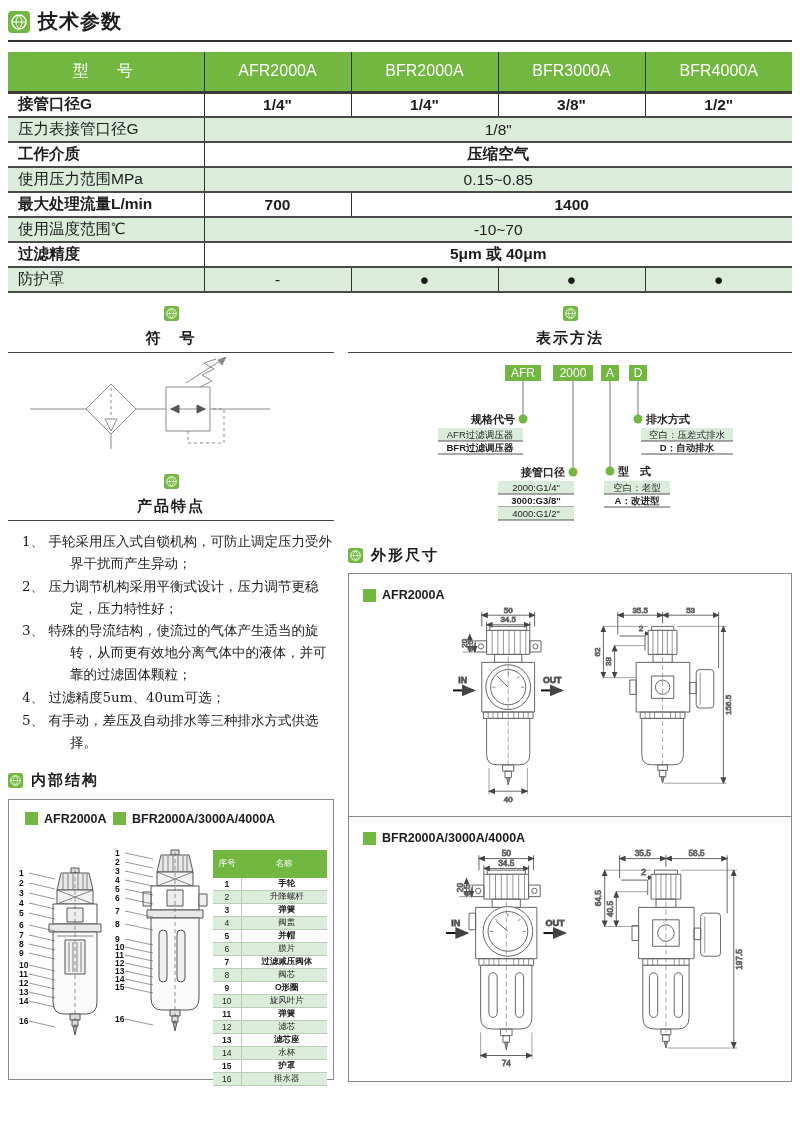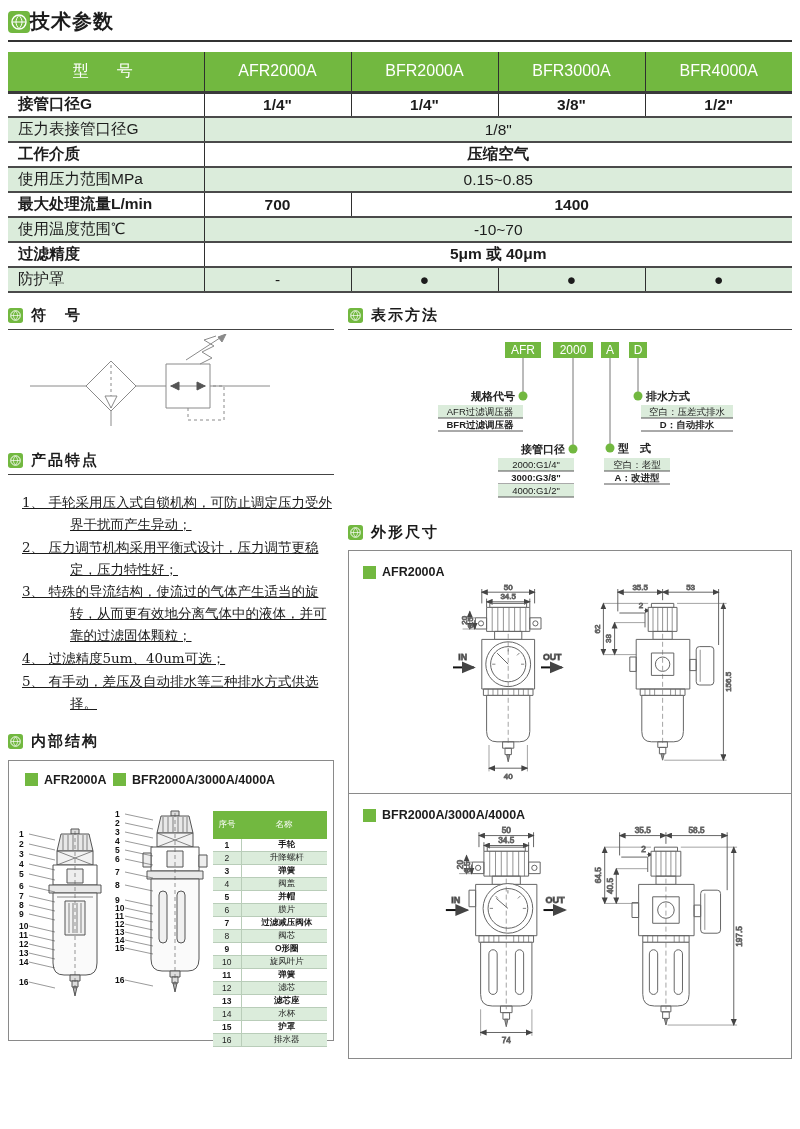--- a/index.html
+++ b/index.html
@@ -1,21 +1,21 @@
 <!DOCTYPE html>
 <html><head>
 <meta charset="utf-8">
 <style>
   * { margin:0; padding:0; box-sizing:border-box; }
   html,body { background:#fff; }
   body { width:800px; height:1129px; overflow:hidden; font-family:"Liberation Sans",sans-serif; color:#1c1c1c; }
   .page { width:800px; height:1129px; padding:6px 8px; position:relative; }
 
   
-  .page-header { display:flex; align-items:center; gap:0; border-bottom:2px solid #333; padding:2px 0 5px 0; }
+  .page-header { display:flex; align-items:center; gap:8px; border-bottom:2px solid #333; padding:2px 0 5px 0; }
   .page-header h1 { font-size:20px; font-weight:bold; letter-spacing:1px; }
   .logo-sq { width:22px; height:22px; flex:0 0 auto; }
 
   
   table.spec { width:100%; border-collapse:collapse; margin-top:10px; table-layout:fixed; }
   table.spec th { background:#72b840; color:#fff; font-size:16px; font-weight:normal; height:40px;
                   border-bottom:3px solid #3a3a3a; border-left:1px solid #2f2f2f;margin-top:7px; }
   table.spec th:first-child { border-left:none; letter-spacing:6px; }
   table.spec td { height:25px; font-size:15.5px; text-align:center; border-bottom:2px solid #4a4a4a;
                   border-left:1px solid #2f2f2f; }
@@ -25,27 +25,27 @@
   tr.row-green { background:#dbecdb;border-radius:10px; }
   tr.row-green td { font-weight:normal; }
   td.dot { font-size:11px; }
 
   
   .columns { display:flex; margin-top:12px; }
   .col-left { width:326px; flex:0 0 auto; }
   .col-right { flex:1 1 auto; margin-left:14px; }
 
   .sec-head { display:flex; align-items:center; gap:8px; padding:1px 0 4px 0; margin-bottom:4px; }
-  .sec-head.underlined { border-bottom:1.5px solid #444; }
+  .sec-head.underlined { border-bottom:1.5px solid #444;flex-direction:column; }
   .sec-head .ttl { font-size:15px; font-weight:bold; letter-spacing:2px; }
   .icon-sq { width:15px; height:15px; flex:0 0 auto; }
 
   
   .features { margin-top:16px; }
-  .features-body { margin-top:17px; font-family:"DejaVu Serif","Liberation Serif",serif; font-size:13.5px; line-height:1.62;text-decoration:underline; }
+  .features-body { margin-top:10px; font-family:"DejaVu Serif","Liberation Serif",serif; font-size:13.5px; line-height:1.62; }
   p.feat { padding-left:62px; text-indent:-48px; margin-bottom:1px; }
 
   
   .internal { margin-top:16px; }
   .internal-box { position:relative; border:1px solid #8a8a8a; height:281px; margin-top:5px; background:#fff; }
   .sub-label { position:absolute; display:flex; align-items:center; gap:6px; font-size:12.5px; font-weight:bold; }
   .sub-label .sq { width:13px; height:13px; background:#72b840; flex:0 0 auto; }
   .parts { position:absolute; left:204px; top:50px; width:114px; border-collapse:collapse; }
   .parts th { background:#72b840; color:#fff; font-size:8.5px; font-weight:normal; height:28px; }
   .parts td { font-size:8.5px; height:12.4px; border-bottom:1px solid #b9cdb9; }

